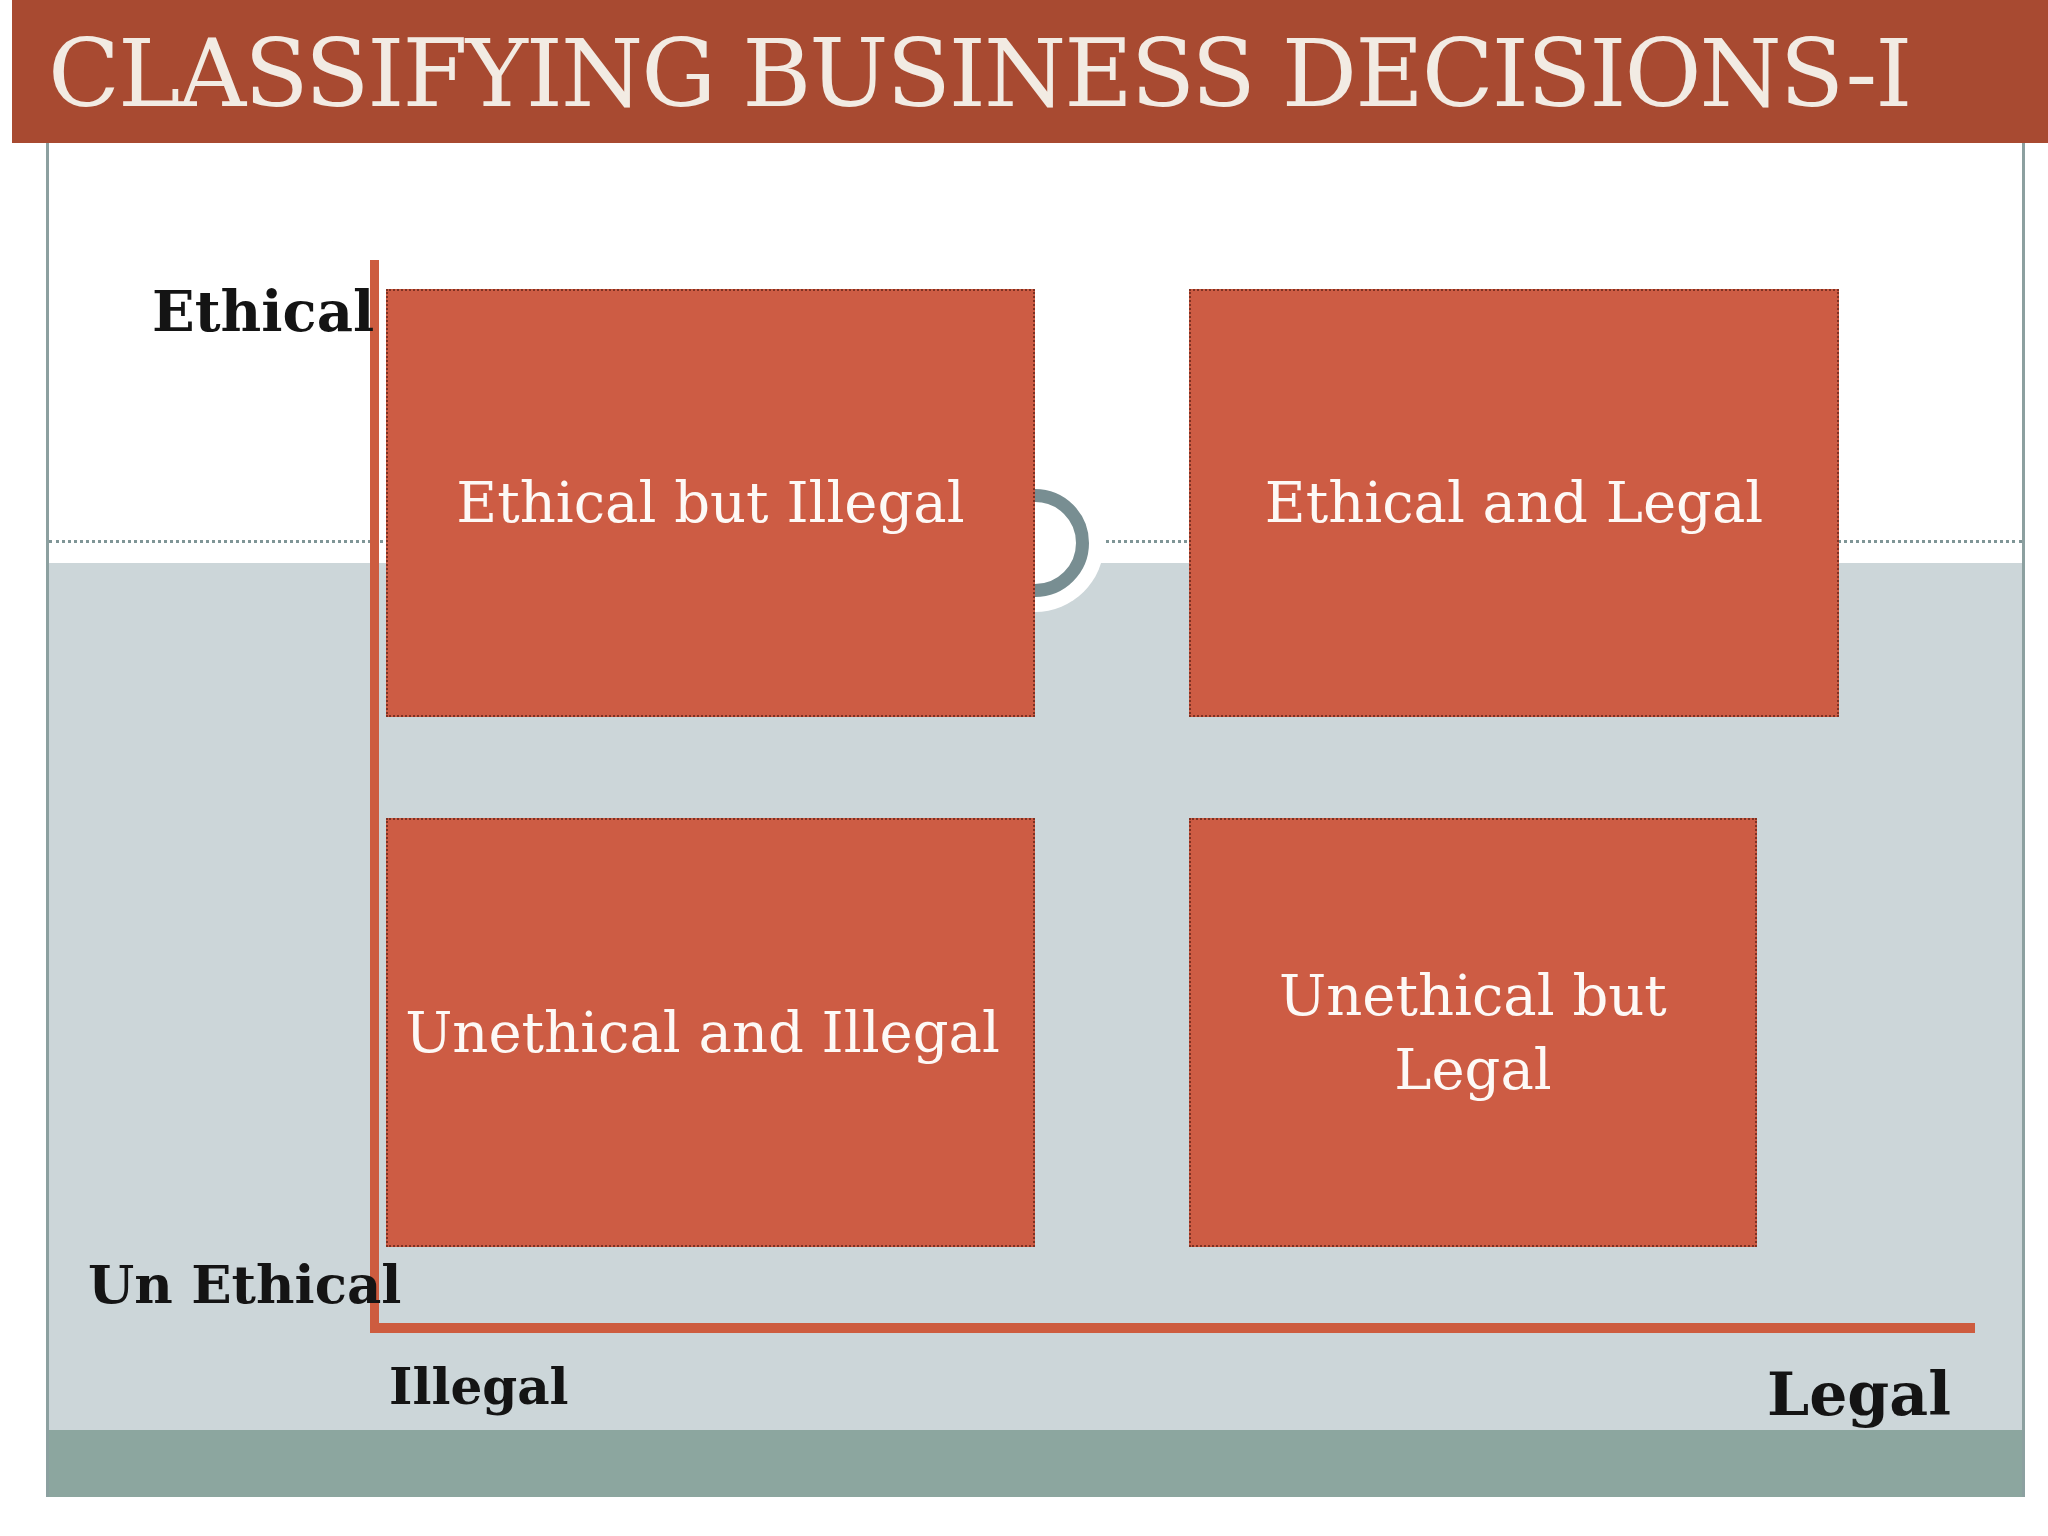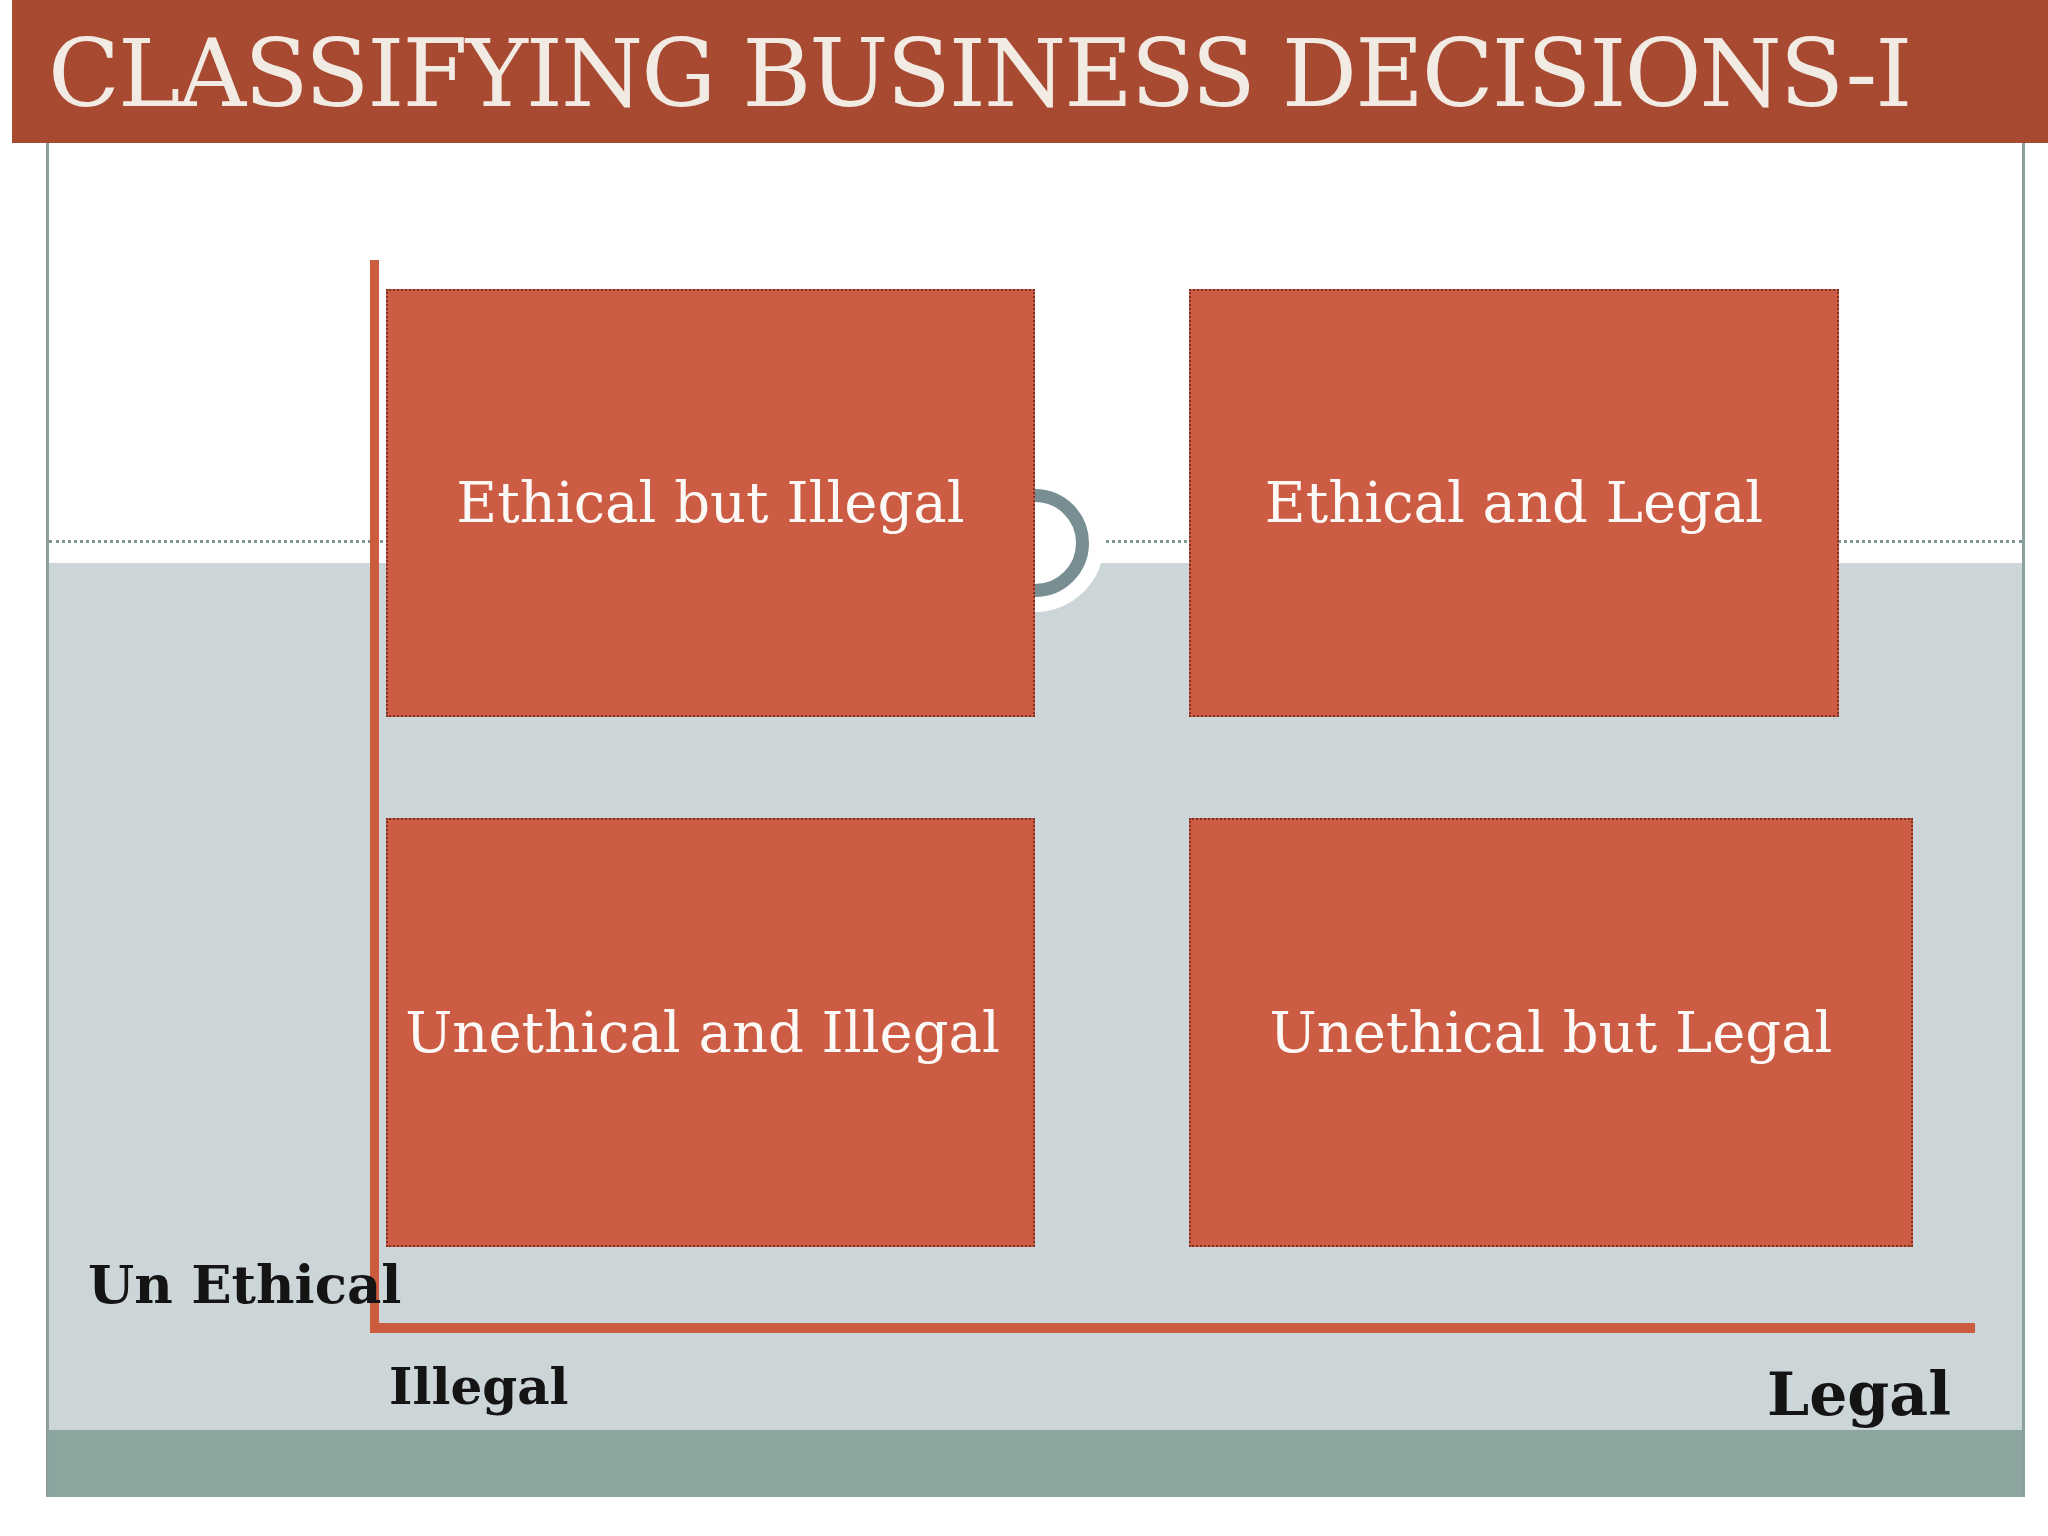--- a/index.html
+++ b/index.html
@@ -51,21 +51,21 @@
   .qbox{
     position:absolute;box-sizing:border-box;
     background:#cd5c44;border:2px dotted #7e3122;
     display:flex;align-items:center;justify-content:center;
     text-align:center;color:#fdf9f6;
     font-size:56px;line-height:1.32;padding:0 30px;
   }
   .qbox.tl{left:374px;top:289px;width:649px;height:428px;}
   .qbox.tr{left:1177px;top:289px;width:650px;height:428px;}
   .qbox.bl{left:374px;top:818px;width:649px;height:429px;padding-left:14px;}
-  .qbox.br{left:1177px;top:818px;width:724px;height:429px;}
+  .qbox.br{left:1177px;top:818px;width:568px;height:429px;}
   
   .axis-v{
     position:absolute;left:358px;top:260px;width:9px;height:1073px;
     background:#cd5c3f;
   }
   .axis-h{
     position:absolute;left:358px;top:1323px;width:1605px;height:10px;
     background:#cd5c3f;
   }
   
@@ -104,17 +104,18 @@
   <div class="qbox bl">
     <span>Unethical and Illegal</span>
   </div>
   <div class="qbox br">
     <span>Unethical but Legal</span>
   </div>
 
   <div class="axis-v"></div>
   <div class="axis-h"></div>
 
+  <div class="axlabel ethical">Ethical</div>
   <div class="axlabel unethical">Un Ethical</div>
   <div class="axlabel illegal">Illegal</div>
   <div class="axlabel legal">Legal</div>
 
 </div>
 
 </body></html>

